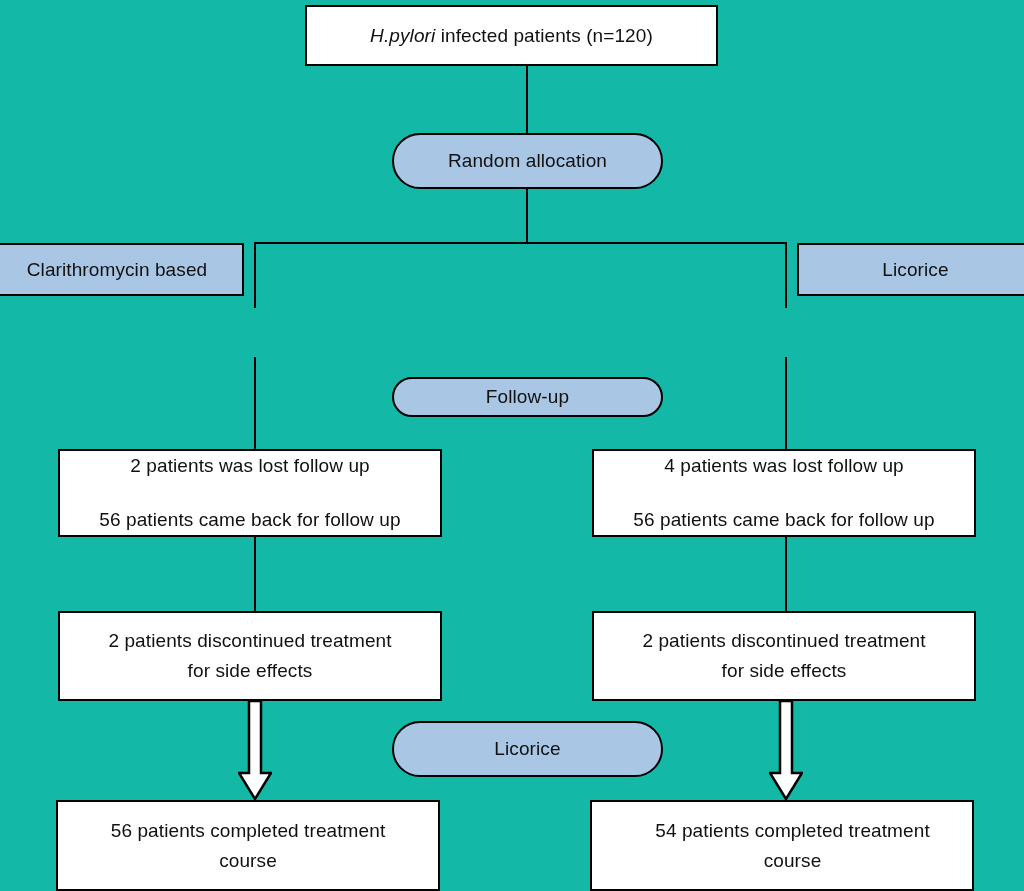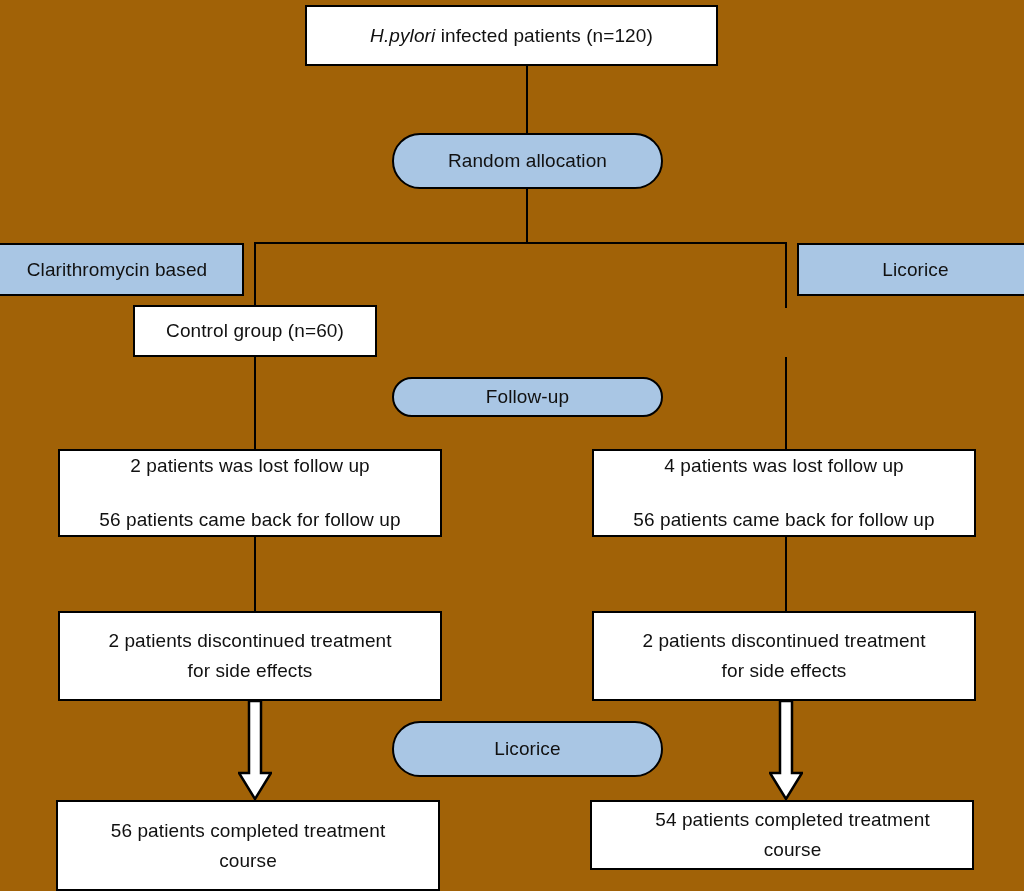--- a/index.html
+++ b/index.html
@@ -8,21 +8,21 @@
     background: #ffffff;
   }
   body {
     font-family: "Liberation Sans", sans-serif;
     color: #000000;
   }
   #canvas {
     position: relative;
     width: 1024px;
     height: 891px;
-    background: #a16207;
+    background: #14b8a6;
     overflow: hidden;
   }
   .node {
     position: absolute;
     box-sizing: border-box;
     display: flex;
     align-items: center;
     justify-content: center;
     text-align: center;
     border: 2px solid #000000;
@@ -118,23 +118,20 @@
   </div>
 
   <div class="node blue" style="left:-10px; top:243px; width:254px; height:53px;">
     <span>Clarithromycin based</span>
   </div>
 
   <div class="node blue" style="left:797px; top:243px; width:237px; height:53px;">
     <span>Licorice</span>
   </div>
 
-  <div class="node" style="left:133px; top:305px; width:244px; height:52px;">
-    <span>Control group (n=60)</span>
-  </div>
 
 
   <div class="node blue pill" style="left:392px; top:377px; width:271px; height:40px;">
     <span>Follow-up</span>
   </div>
 
   <div class="node" style="left:58px; top:449px; width:384px; height:88px;">
     <span class="stack">
       <span class="ln">2 patients was lost follow up</span>
       <span class="ln">56 patients came back for follow up</span>
@@ -166,20 +163,20 @@
     <span>Licorice</span>
   </div>
 
   <div class="node" style="left:56px; top:800px; width:384px; height:91px;">
     <span class="stack tight">
       <span class="ln">56 patients completed treatment</span>
       <span class="ln">course</span>
     </span>
   </div>
 
-  <div class="node" style="left:590px; top:800px; width:384px; height:70px;padding-left:21px;">
+  <div class="node" style="left:590px; top:800px; width:384px; height:91px;padding-left:21px;">
     <span class="stack tight">
       <span class="ln">54 patients completed treatment</span>
       <span class="ln">course</span>
     </span>
   </div>
 
 </div>
 
 </body></html>

